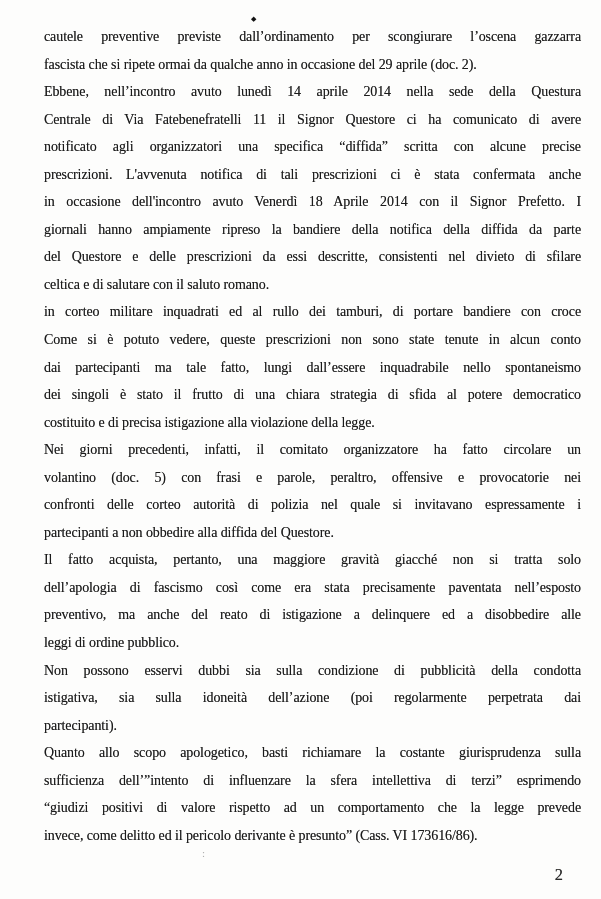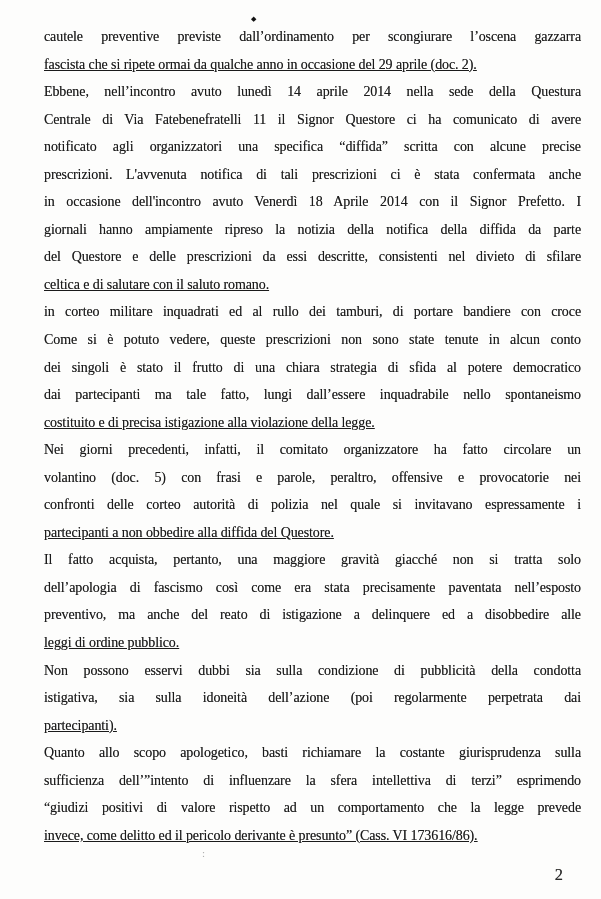--- a/index.html
+++ b/index.html
@@ -30,21 +30,20 @@
     font-size: 14px;
     letter-spacing: -0.1px;
     line-height: 27.55px;
     text-align: justify;
     text-align-last: justify;
     white-space: normal;
     text-shadow: 0 0 0.35px rgba(20,20,20,0.55);
   }
   .line.last {
     text-align-last: left;
-    text-decoration: underline;
   }
   .page-number {
     position: absolute;
     right: 38px;
     bottom: 14px;
     font-size: 16.5px;
     color: #2a2a2a;
     text-shadow: 0 0 0.35px rgba(20,20,20,0.5);
   }
   .artifact-diamond {
@@ -73,29 +72,29 @@
       <div class="paragraph">
         <div class="line">cautele preventive previste dall’ordinamento per scongiurare l’oscena gazzarra</div>
         <div class="line last">fascista che si ripete ormai da qualche anno in occasione del 29 aprile (doc. 2).</div>
       </div>
       <div class="paragraph">
         <div class="line">Ebbene, nell’incontro avuto lunedì 14 aprile 2014 nella sede della Questura</div>
         <div class="line">Centrale di Via Fatebenefratelli 11 il Signor Questore ci ha comunicato di avere</div>
         <div class="line">notificato agli organizzatori una specifica “diffida” scritta con alcune precise</div>
         <div class="line">prescrizioni. L'avvenuta notifica di tali prescrizioni ci è stata confermata anche</div>
         <div class="line">in occasione dell'incontro avuto Venerdì 18 Aprile 2014 con il Signor Prefetto. I</div>
-        <div class="line">giornali hanno ampiamente ripreso la notizia della notifica della diffida da parte</div>
+        <div class="line">giornali hanno ampiamente ripreso la bandiere della notifica della diffida da parte</div>
         <div class="line">del Questore e delle prescrizioni da essi descritte, consistenti nel divieto di sfilare</div>
         <div class="line last">celtica e di salutare con il saluto romano.</div>
         <div class="line">in corteo militare inquadrati ed al rullo dei tamburi, di portare bandiere con croce</div>
       </div>
       <div class="paragraph">
         <div class="line">Come si è potuto vedere, queste prescrizioni non sono state tenute in alcun conto</div>
+        <div class="line">dai partecipanti ma tale fatto, lungi dall’essere inquadrabile nello spontaneismo</div>
         <div class="line">dei singoli è stato il frutto di una chiara strategia di sfida al potere democratico</div>
-        <div class="line">dai partecipanti ma tale fatto, lungi dall’essere inquadrabile nello spontaneismo</div>
         <div class="line last">costituito e di precisa istigazione alla violazione della legge.</div>
       </div>
       <div class="paragraph">
         <div class="line">Nei giorni precedenti, infatti, il comitato organizzatore ha fatto circolare un</div>
         <div class="line">volantino (doc. 5) con frasi e parole, peraltro, offensive e provocatorie nei</div>
         <div class="line">confronti delle corteo autorità di polizia nel quale si invitavano espressamente i</div>
         <div class="line last">partecipanti a non obbedire alla diffida del Questore.</div>
       </div>
       <div class="paragraph">
         <div class="line">Il fatto acquista, pertanto, una maggiore gravità giacché non si tratta solo</div>

